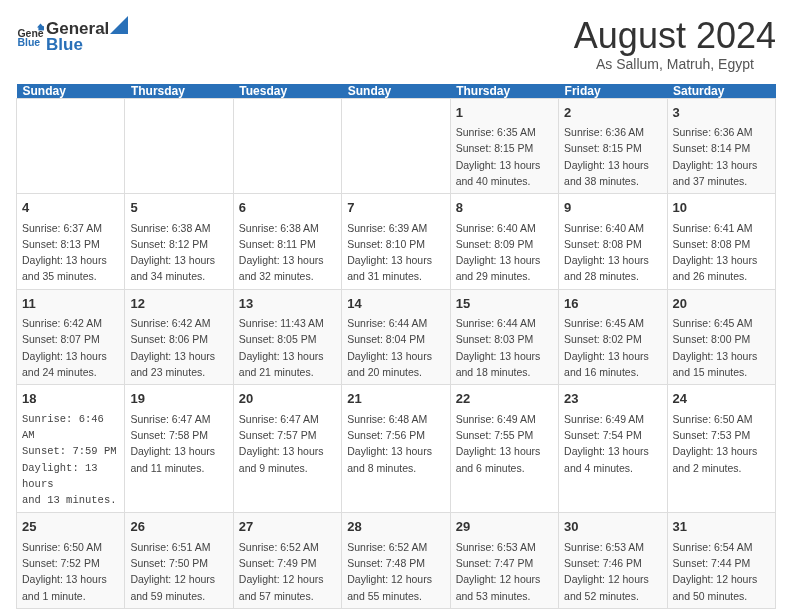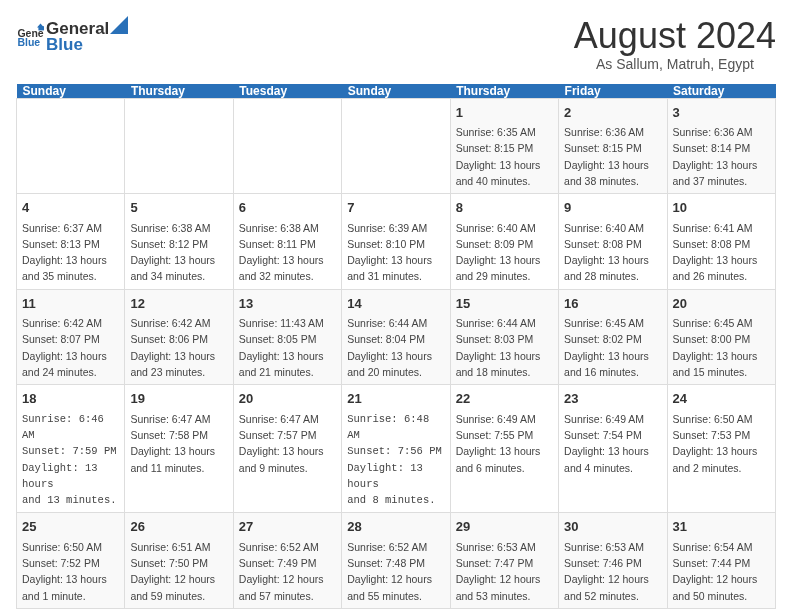--- a/index.html
+++ b/index.html
@@ -273,21 +273,21 @@
         </td>
         <td>
           <span class="day-num">20</span>
           <div class="day-info" style="white-space: pre-line;">Sunrise: 6:47 AM
 Sunset: 7:57 PM
 Daylight: 13 hours
 and 9 minutes.</div>
         </td>
         <td>
           <span class="day-num">21</span>
-          <div class="day-info" style="white-space: pre-line; font-family: Liberation Mono, monospace;">Sunrise: 6:48 AM
+          <div class="day-info" style="white-space: pre-line;">Sunrise: 6:48 AM
 Sunset: 7:56 PM
 Daylight: 13 hours
 and 8 minutes.</div>
         </td>
         <td>
           <span class="day-num">22</span>
           <div class="day-info" style="white-space: pre-line;">Sunrise: 6:49 AM
 Sunset: 7:55 PM
 Daylight: 13 hours
 and 6 minutes.</div>

